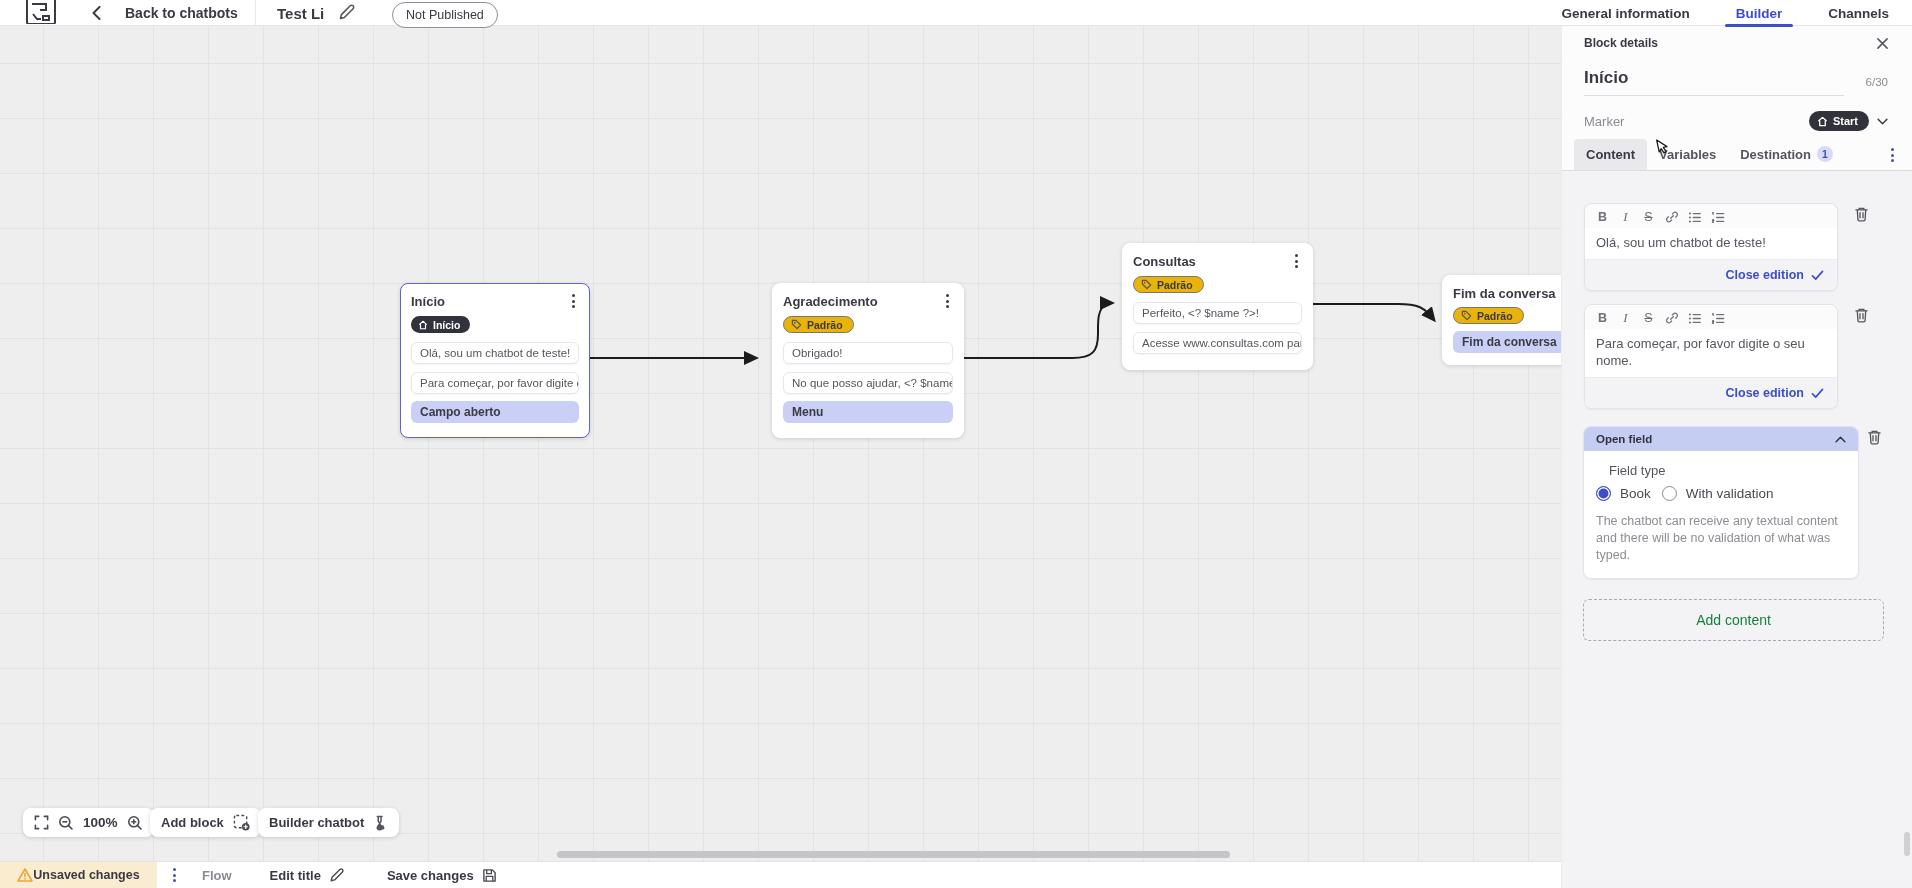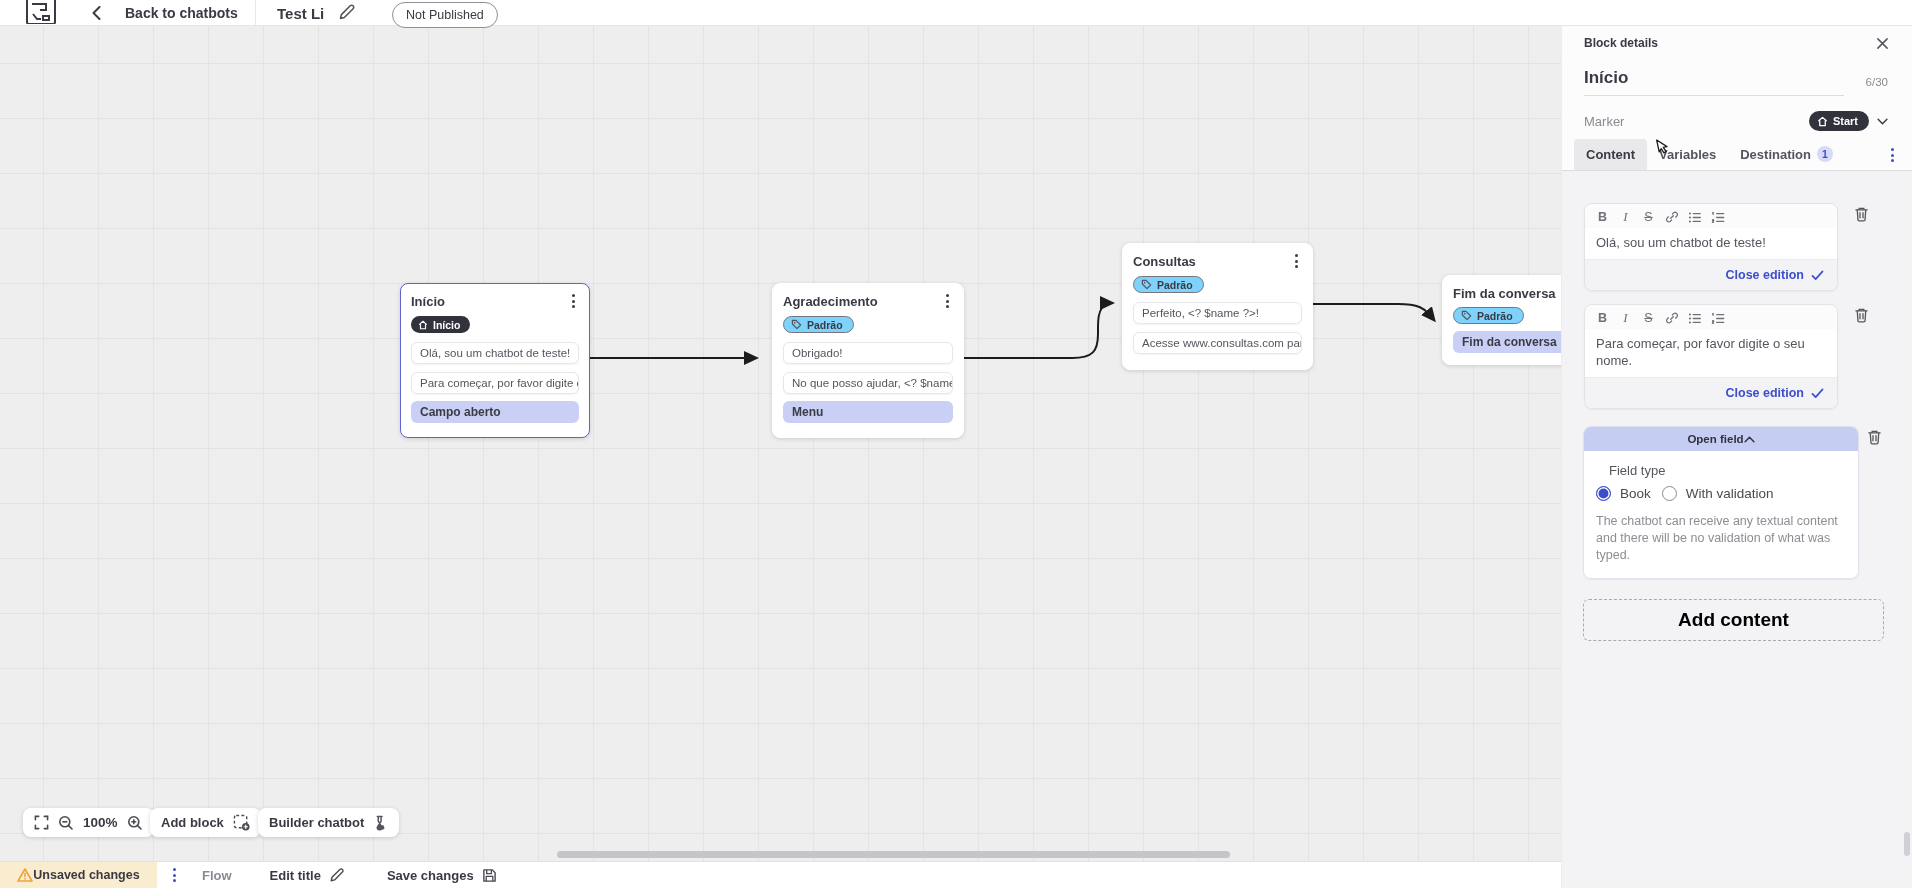--- a/index.html
+++ b/index.html
@@ -35,21 +35,21 @@
             padding:9px 10px; border:1px solid #fff; cursor:pointer; }
   .cblock.selected { border:1.5px solid #6064d0; }
   .cb-head { display:flex; justify-content:space-between; align-items:center; height:16px; }
   .cb-title { font-size:13px; font-weight:700; color:#3a3a44; white-space:nowrap; }
   .kebab { display:flex; flex-direction:column; gap:2.5px; padding:2px 4px; cursor:pointer; }
   .kebab i { width:3px; height:3px; border-radius:50%; background:#3a3a44; }
   .kebab.blue i { background:#3d4eca; }
   .pill-dark { margin-top:7px; display:inline-flex; align-items:center; gap:5px; height:17px; padding:0 10px 0 7px;
                background:#32323c; color:#fff; border-radius:999px; font-size:10.5px; font-weight:700; width:max-content; }
   .pill-outline { margin-top:7px; display:inline-flex; align-items:center; gap:5px; height:17px; padding:0 10px 0 7px;
-                  border:1px solid #75757d; color:#3a3a44; border-radius:999px; font-size:10.5px; font-weight:700; width:max-content; background:#7dd3fc; }
+                  border:1px solid #75757d; color:#3a3a44; border-radius:999px; font-size:10.5px; font-weight:700; width:max-content; background:#eab308; }
   .msg { margin-top:8px; height:22px; background:#fff; border:1px solid #e7e7eb; border-radius:6px;
          box-shadow:0 1px 2px rgba(0,0,0,.05); display:flex; align-items:center; padding:0 8px;
          font-size:11.5px; color:#55555e; white-space:nowrap; overflow:hidden; }
   .action-card { margin-top:7px; height:22px; background:#c9cff5; border-radius:6px; display:flex; align-items:center;
                  padding:0 9px; font-size:12px; font-weight:700; color:#3b3b45; white-space:nowrap; overflow:hidden; }
 
   
   .float-group { position:absolute; height:29px; background:#fff; border-radius:8px; box-shadow:0 1px 4px rgba(0,0,0,.16);
                  display:flex; align-items:center; gap:9px; padding:0 11px; font-size:13px; font-weight:700; color:#3a3a44; cursor:pointer; }
   .zoom-level { font-size:13.5px; font-weight:700; }
@@ -94,36 +94,36 @@
   .ed-i { font-style:italic; font-family:"Liberation Serif","DejaVu Serif",serif; font-size:13px; }
   .ed-s { font-size:12.5px; text-decoration:line-through; }
   .ed-text { background:#fff; padding:6px 11px 8px; font-size:13px; color:#55555e; line-height:17px; cursor:text; }
   .ed-foot { background:#f3f3f5; border-top:1px solid #ececef; height:31px; display:flex; align-items:center;
              justify-content:flex-end; gap:7px; padding:0 13px; }
   .close-edition { font-size:12.5px; font-weight:700; color:#3d4eca; cursor:pointer; }
   .trash-btn { margin-left:16px; margin-top:3px; cursor:pointer; }
 
   .of-row { display:flex; align-items:flex-start; padding-left:21px; margin-top:17px; }
   .of-card { width:276px; border-radius:8px; overflow:hidden; box-shadow:0 1px 2px rgba(0,0,0,.06); border:1px solid #e0e2ef; }
-  .of-head { background:#c6cdf3; height:24px; display:flex; align-items:center; justify-content:center;
-             padding:0 28px; cursor:pointer; }
+  .of-head { background:#c6cdf3; height:24px; display:flex; align-items:center; justify-content:space-between;
+             padding:0 12px; cursor:pointer; }
   .of-head .t { font-size:11.5px; font-weight:700; color:#32323c; }
   .of-body { background:#fff; padding:12px 12px 14px; }
   .of-ftlabel { font-size:13px; color:#55555e; margin-left:13px; }
   .of-radios { display:flex; align-items:center; gap:11px; margin-top:8px; }
   .radio-opt { display:flex; align-items:center; gap:9px; cursor:pointer; }
   .radio { width:15px; height:15px; border-radius:50%; border:1.5px solid #8a8a92; background:#fff; }
   .radio.on { border-color:#3d4eca; background:radial-gradient(circle, #3d4eca 0 55%, #fff 60%); border-width:1.5px;
               background:#3d4eca; box-shadow:inset 0 0 0 1.5px #fff; }
   .radio-lbl { font-size:13.5px; color:#4a4a52; }
   .of-helper { margin-top:12px; font-size:12.5px; line-height:17px; color:#8d8d95; }
 
   .add-content { margin:20px 0 0 21px; width:301px; height:42px; border:1.5px dashed #a9a9b1; border-radius:6px;
-                 display:flex; align-items:center; justify-content:center; font-size:19px; font-weight:700;
-                 color:#000000; cursor:pointer; }
+                 display:flex; align-items:center; justify-content:center; font-size:14px; font-weight:400;
+                 color:#15803d; cursor:pointer; }
 
   .vscroll-thumb { position:absolute; right:2px; top:832px; width:6px; height:24px; border-radius:3px; background:#cfcfd4; z-index:40; }
 
   .cursor { position:absolute; left:1652px; top:138px; z-index:60; pointer-events:none; }
 
   svg.ic { display:block; }
 </style>
 </head>
 <body>
 
@@ -147,20 +147,25 @@
       <span class="lbl">Back to chatbots</span>
     </div>
     <div class="tb-divider"></div>
     <div class="doc-title">Test Li</div>
     <div class="edit-pencil">
       <svg class="ic" width="18" height="18" viewBox="0 0 18 18">
           <path d="M12.2 2.8 a2 2 0 0 1 2.9 2.9 L6.3 14.5 l-3.8 .9 .9-3.8 z" fill="none" stroke="#55555d" stroke-width="1.6" stroke-linejoin="round"></path>
         </svg>
     </div>
     <div class="status-pill">Not Published</div>
+    <div class="top-tabs">
+      <div class="top-tab">General information</div>
+      <div class="top-tab active">Builder</div>
+      <div class="top-tab">Channels</div>
+    </div>
   </div>
 
   <div class="canvas">
     <svg class="wires" viewBox="0 0 1561 835">
       <defs>
         <marker id="arrow" markerWidth="8" markerHeight="8" refX="6" refY="3.5" orient="auto">
           <path d="M0 0 L7.5 3.5 L0 7 z" fill="#1c1c1c"></path>
         </marker>
       </defs>
       <path d="M590 332 H756" fill="none" stroke="#1c1c1c" stroke-width="2" marker-end="url(#arrow)"></path>

